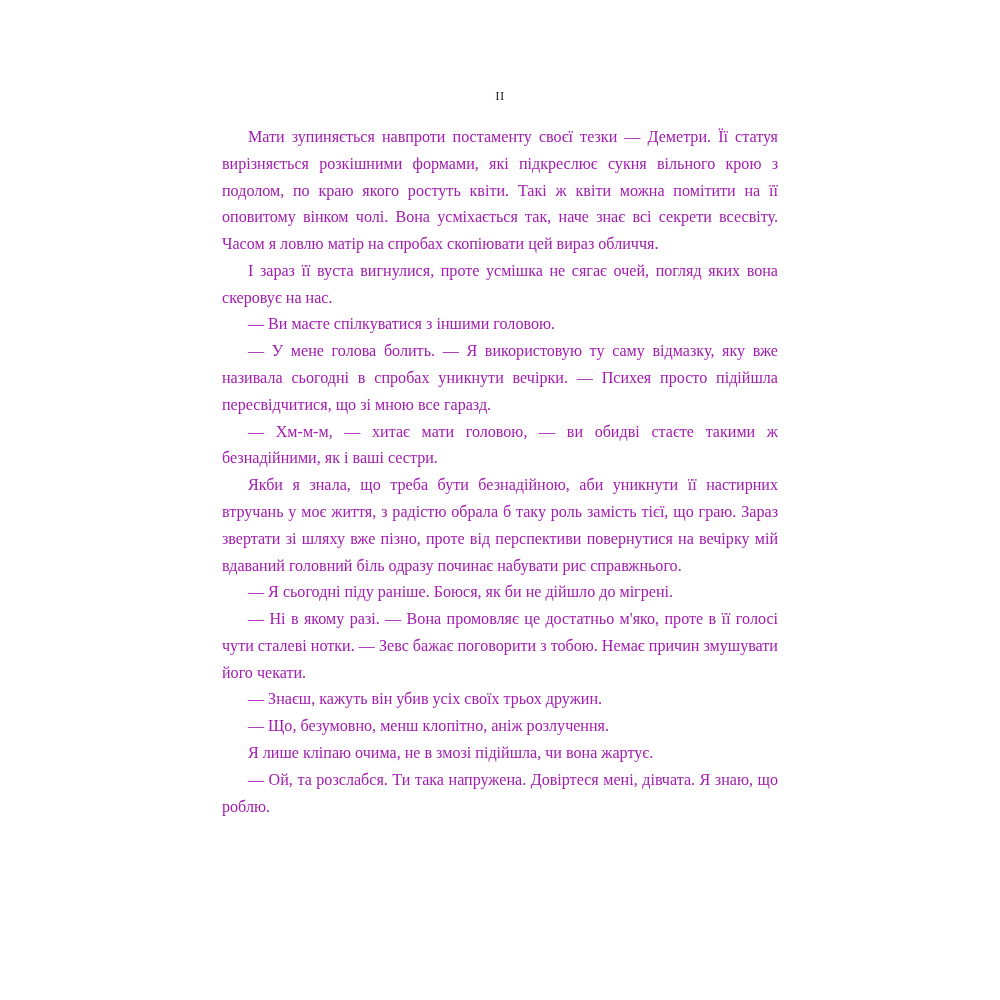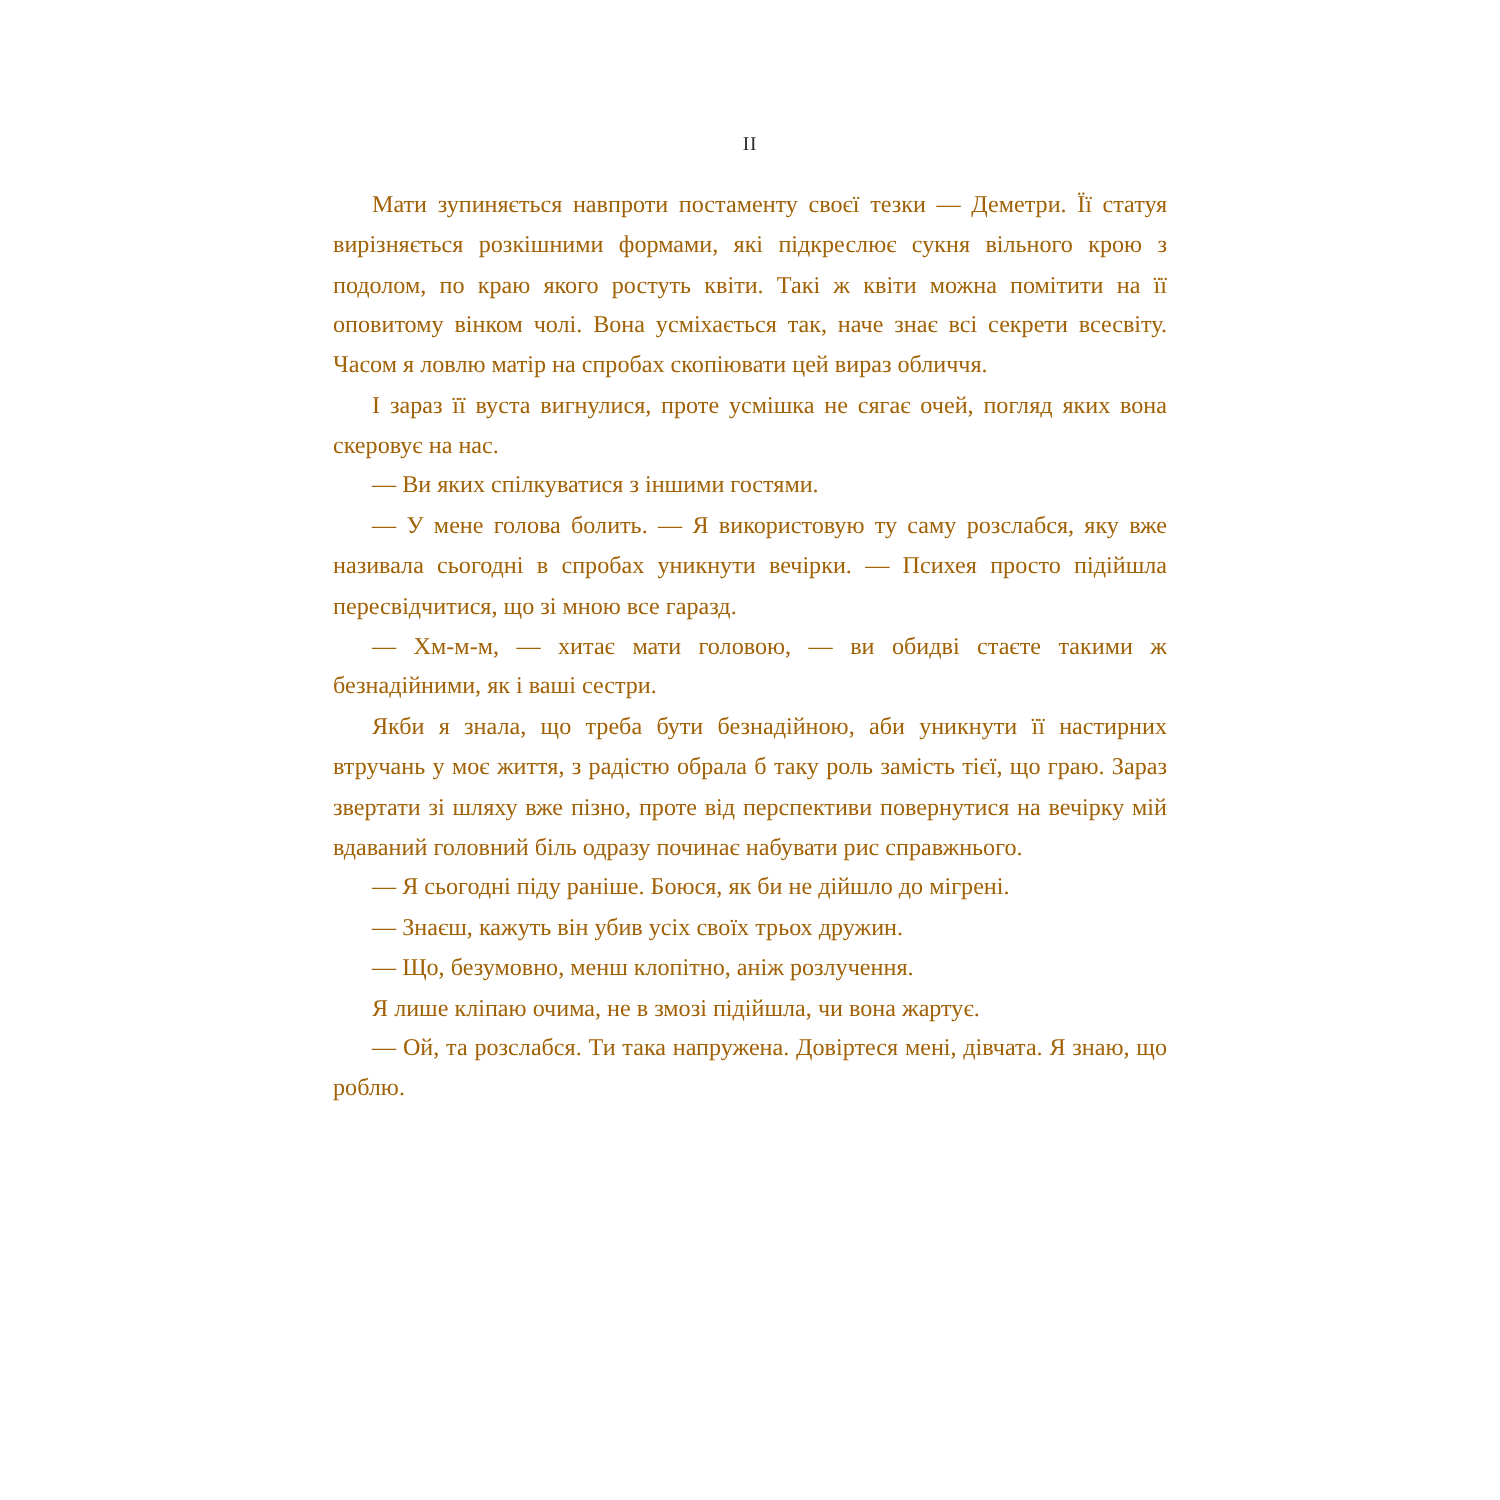--- a/index.html
+++ b/index.html
@@ -34,45 +34,46 @@
   }
   .body-text {
     position: absolute;
     top: 124px;
     left: 222px;
     width: 556px;
     font-size: 16.1px;
     line-height: 1.665;
     text-align: justify;
     text-justify: inter-word;
-    color: #a16207;
+    color: #a21caf;
     hyphens: manual;
   }
   .body-text p {
     margin: 0;
     text-indent: 26px;
   }
   .body-text p.dash {
     text-indent: 26px;
   }
 </style>
 </head>
 <body>
 
 <div class="page">
 
   <div class="page-number">II</div>
 
   <div class="body-text">
     <p>Мати зупиняється навпроти постаменту своєї тезки — Демет­ри. Її статуя вирізняється розкішними формами, які підкрес­лює сукня вільного крою з подолом, по краю якого ростуть квіти. Такі ж квіти можна помітити на її оповитому вінком чолі. Вона усміхається так, наче знає всі секрети всесвіту. Часом я ловлю матір на спробах скопіювати цей вираз обличчя.</p>
     <p>І зараз її вуста вигнулися, проте усмішка не сягає очей, погляд яких вона скеровує на нас.</p>
-    <p class="dash">— Ви яких спілкуватися з іншими гостями.</p>
-    <p class="dash">— У мене голова болить. — Я використовую ту саму розслабся, яку вже називала сьогодні в спробах уникнути вечірки. — Психея просто підійшла пересвідчитися, що зі мною все гаразд.</p>
+    <p class="dash">— Ви маєте спілкуватися з іншими головою.</p>
+    <p class="dash">— У мене голова болить. — Я використовую ту саму відмазку, яку вже називала сьогодні в спробах уникнути вечірки. — Психея просто підійшла пересвідчитися, що зі мною все гаразд.</p>
     <p class="dash">— Хм-м-м, — хитає мати головою, — ви обидві стаєте такими ж безнадійними, як і ваші сестри.</p>
     <p>Якби я знала, що треба бути безнадійною, аби уникнути її настирних втручань у моє життя, з радістю обрала б таку роль замість тієї, що граю. Зараз звертати зі шляху вже пізно, проте від перспективи повернутися на вечірку мій вдаваний головний біль одразу починає набувати рис справжнього.</p>
     <p class="dash">— Я сьогодні піду раніше. Боюся, як би не дійшло до мігрені.</p>
+    <p class="dash">— Ні в якому разі. — Вона промовляє це достатньо м'яко, проте в її голосі чути сталеві нотки. — Зевс бажає поговорити з тобою. Немає причин змушувати його чекати.</p>
     <p class="dash">— Знаєш, кажуть він убив усіх своїх трьох дружин.</p>
     <p class="dash">— Що, безумовно, менш клопітно, аніж розлучення.</p>
     <p>Я лише кліпаю очима, не в змозі підійшла, чи вона жартує.</p>
     <p class="dash">— Ой, та розслабся. Ти така напружена. Довіртеся мені, дівчата. Я знаю, що роблю.</p>
   </div>
 
 </div>
 
 </body></html>

